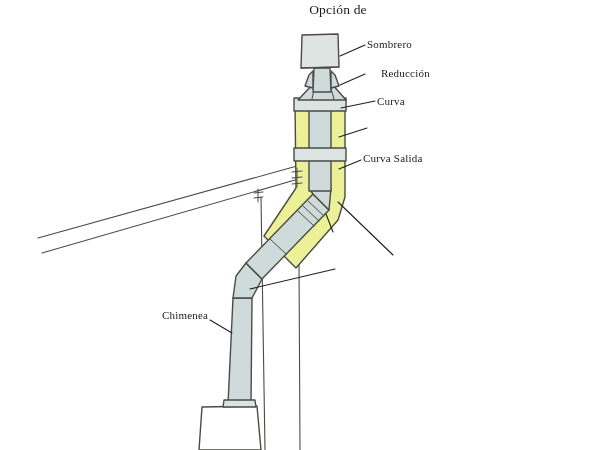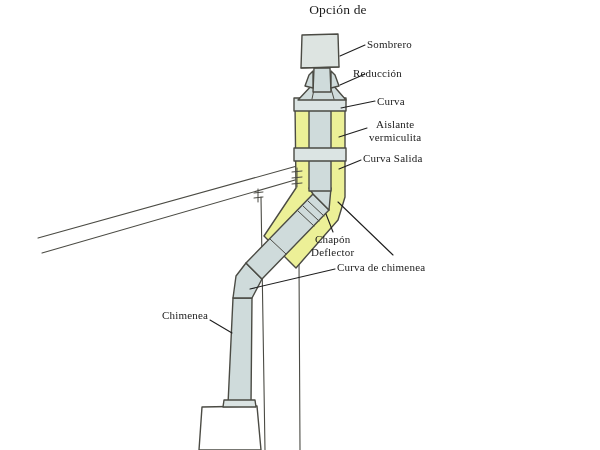--- a/index.html
+++ b/index.html
@@ -102,33 +102,24 @@
       <line class="leader" x1="210" y1="320" x2="232" y2="333"></line>
     </g>
   </svg>
 
   <div id="title">
     <span>Opción de</span>
   </div>
 
   <div class="lbl" style="left:367px;top:38px">Sombrero</div>
 
-  <div class="lbl" style="left:353px;top:67px">Reducción</div>
+  <div class="lbl" style="left:381px;top:67px">Reducción</div>
 
   <div class="lbl" style="left:377px;top:95px">Curva</div>
 
-  <div class="lbl" style="left:369px;top:118px">
-    <span>Aislante</span>
-    <span>vermiculita</span>
-  </div>
 
   <div class="lbl" style="left:363px;top:152px">Curva Salida</div>
 
-  <div class="lbl" style="left:311px;top:233px">
-    <span>Chapón</span>
-    <span>Deflector</span>
-  </div>
 
-  <div class="lbl" style="left:337px;top:261px">Curva de chimenea</div>
 
   <div class="lbl" style="left:162px;top:309px">Chimenea</div>
 
 </div>
 
 </body></html>

